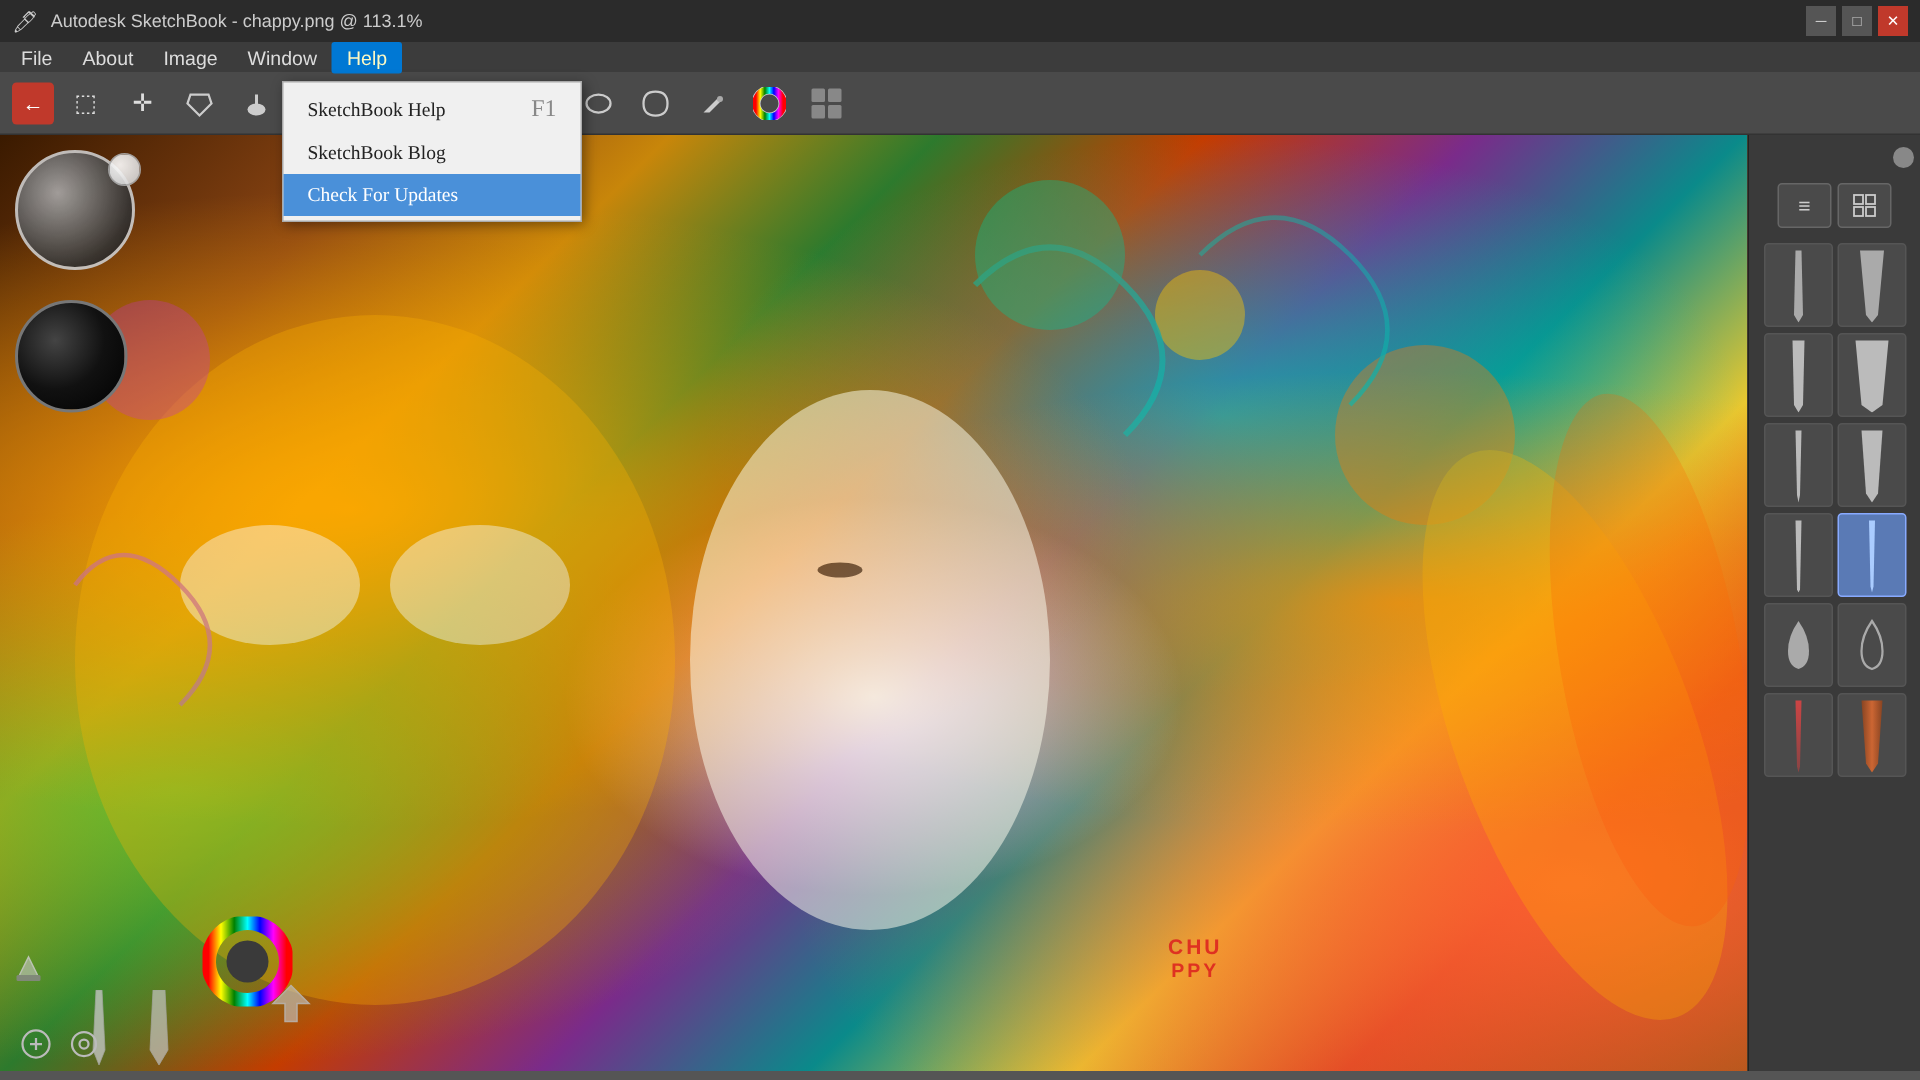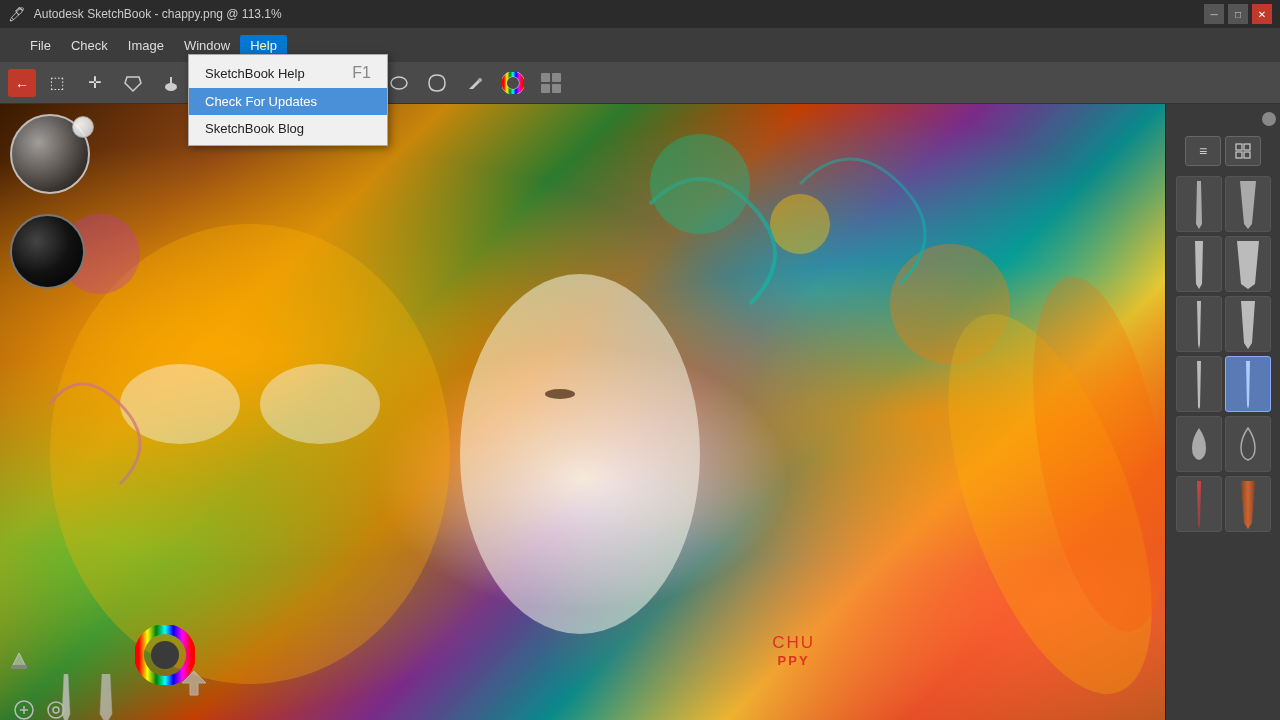--- a/index.html
+++ b/index.html
@@ -15,25 +15,25 @@
       color: #ccc;
       font-size: 12px;
       position: relative;
       z-index: 100;
     }
     .title-bar-controls { display: flex; gap: 4px; margin-left: auto; }
     .title-bar-btn { width: 20px; height: 20px; background: #555; border: none; color: #ccc; font-size: 10px; cursor: pointer; display: flex; align-items: center; justify-content: center; }
 
     
     .menu-bar {
-      height: 34px;
+      height: 20px;
       background: #3c3c3c;
       display: flex;
       align-items: center;
-      padding: 0 20px;
+      padding: 0 4px;
       position: relative;
       z-index: 200;
     }
     .menu-item {
       padding: 3px 10px;
       color: #ddd;
       cursor: pointer;
       font-size: 13px;
       border-radius: 2px;
     }
@@ -52,20 +52,21 @@
       padding: 3px 0;
     }
     .dropdown-item {
       padding: 6px 16px;
       color: #222;
       cursor: pointer;
       display: flex;
       align-items: center;
       justify-content: space-between;
       font-size: 13px;
+      font-family: Liberation Serif, serif;
     }
     .dropdown-item.highlighted { background: #4a90d9; color: #fff; }
     .dropdown-item .shortcut { color: #888; font-size: 16px; }
 
     
     .toolbar {
       height: 42px;
       background: #4a4a4a;
       display: flex;
       align-items: center;
@@ -178,21 +179,21 @@
   <span>Autodesk SketchBook - chappy.png @ 113.1%</span>
   <div class="title-bar-controls">
     <button class="title-bar-btn">─</button>
     <button class="title-bar-btn">□</button>
     <button class="title-bar-btn" style="background:#c0392b; color:#fff;">✕</button>
   </div>
 </div>
 
 <div class="menu-bar">
   <div class="menu-item">File</div>
-  <div class="menu-item">Check</div>
+  <div class="menu-item">About</div>
   <div class="menu-item">Image</div>
   <div class="menu-item">Window</div>
   <div class="menu-item active">Help</div>
 </div>
 
 <div class="toolbar">
   <button class="toolbar-back-btn">←</button>
   <button class="toolbar-btn" title="Selection">⬚</button>
   <button class="toolbar-btn" title="Transform">✛</button>
   <button class="toolbar-btn" title="Lasso">
@@ -295,21 +296,21 @@
 
       <ellipse cx="1050" cy="400" rx="80" ry="200" fill="rgba(255,180,0,0.5)" transform="rotate(-20,1050,400)"></ellipse>
       <ellipse cx="1100" cy="350" rx="60" ry="180" fill="rgba(255,100,0,0.4)" transform="rotate(-10,1100,350)"></ellipse>
 
       <path d="M650 100 Q700 50 750 100 Q800 150 750 200" fill="none" stroke="rgba(0,200,180,0.8)" stroke-width="4"></path>
       <path d="M800 80 Q850 30 900 80 Q950 130 900 180" fill="none" stroke="rgba(0,200,180,0.7)" stroke-width="3"></path>
       <path d="M50 300 Q80 260 120 300 Q160 340 120 380" fill="none" stroke="rgba(200,100,200,0.8)" stroke-width="3"></path>
     </svg>
 
     <div class="watermark" style="bottom:60px;right:350px;left:auto;transform:none;">
-      <div style="font-size:17px;letter-spacing:2px;color:rgba(220,30,30,0.85);font-weight:normal;">CHU</div>
+      <div style="font-size:14px;letter-spacing:2px;color:rgba(220,30,30,0.85);font-weight:bold;">CHU</div>
       <div style="font-size:13px;letter-spacing:2px;color:rgba(220,30,30,0.85);font-weight:bold;">PPY</div>
     </div>
 
     <div style="position:absolute;top:10px;left:10px;width:80px;height:80px;border-radius:50%;background:radial-gradient(circle at 35% 35%, #aaa 0%, #666 40%, #333 70%, #111 100%);border:2px solid #ccc;opacity:0.9;"></div>
 
     <div style="position:absolute;top:110px;left:10px;width:75px;height:75px;border-radius:50%;background:radial-gradient(circle at 35% 35%, #444 0%, #111 50%, #000 100%);border:2px solid #777;"></div>
 
     <div style="position:absolute;top:12px;left:72px;width:22px;height:22px;border-radius:50%;background:radial-gradient(circle at 35% 35%, #fff, #ccc);border:1px solid #aaa;opacity:0.9;"></div>
 
     <div style="position:absolute;bottom:50px;left:5px;display:flex;flex-direction:column;gap:6px;">
@@ -483,19 +484,19 @@
       </div>
     </div>
   </div>
 </div>
 
 <div class="dropdown-menu">
   <div class="dropdown-item">
     <span>SketchBook Help</span>
     <span class="shortcut">F1</span>
   </div>
+  <div class="dropdown-item">
+    <span>SketchBook Blog</span>
+  </div>
   <div class="dropdown-item highlighted">
     <span>Check For Updates</span>
   </div>
-  <div class="dropdown-item">
-    <span>SketchBook Blog</span>
-  </div>
 </div>
 
 </body></html>

